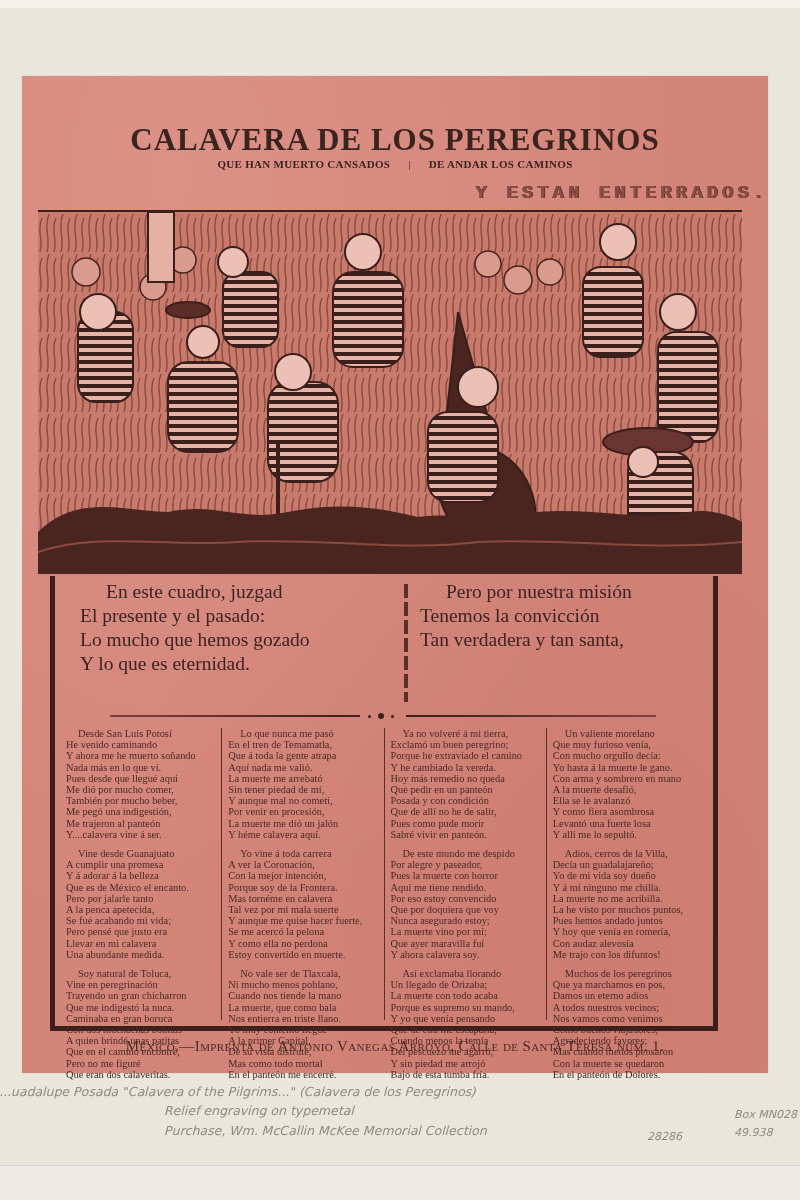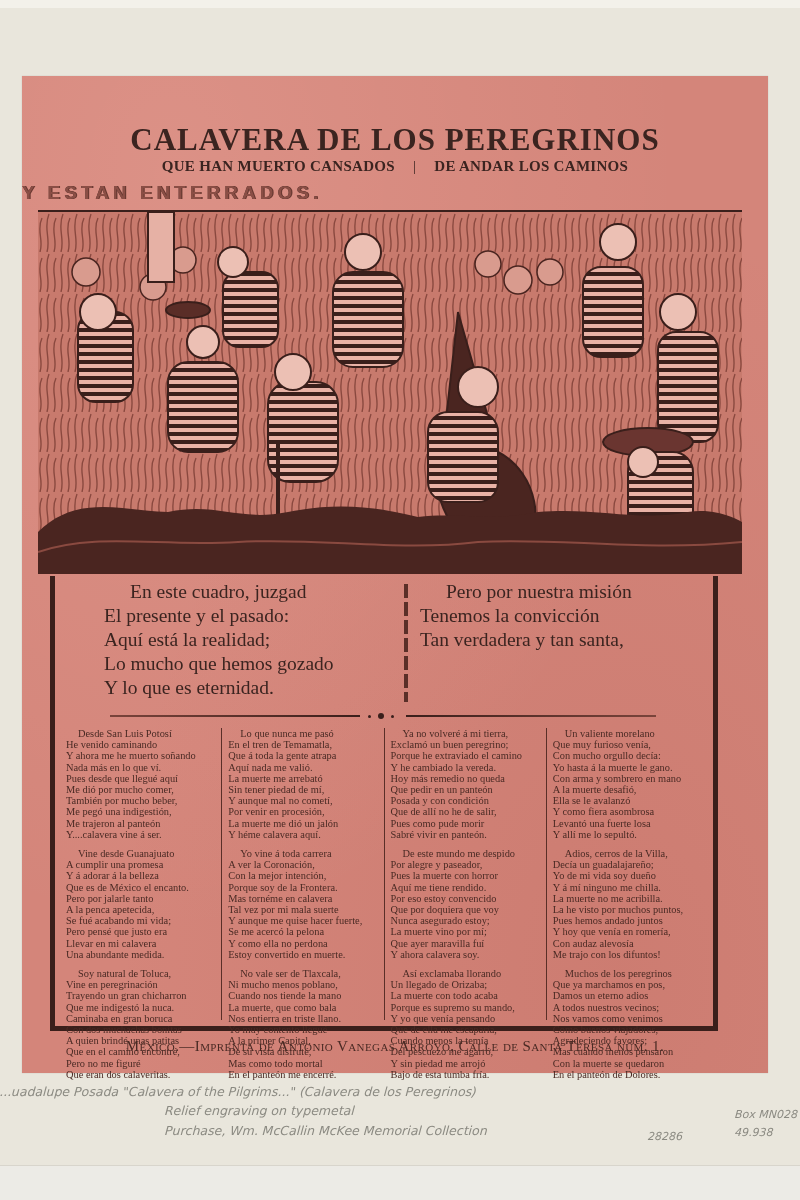--- a/index.html
+++ b/index.html
@@ -18,45 +18,45 @@
       radial-gradient(ellipse at 80% 90%, rgba(150,60,50,0.12), transparent 60%);
     box-shadow:0 0 1px rgba(0,0,0,0.2);
   }
   .title-main {
     position:absolute; left:0; width:746px; top:46px; text-align:center;
     font-size:31px; letter-spacing:1px; color:#3b2420; font-weight:bold;
     transform:scaleY(1.0);
   }
   .subtitle {
     position:absolute; top:82px; left:0; width:746px; display:flex; justify-content:center; gap:18px;
-    font-size:15px; font-weight:bold; color:#3b2420; letter-spacing:0.3px;
+    font-size:11px; font-weight:bold; color:#3b2420; letter-spacing:0.3px;
   }
   .subtitle .sep { font-weight:normal; }
   .subtitle3 {
-    position:absolute; top:106px; left:0; width:746px; text-align:left;
+    position:absolute; top:106px; left:0; width:746px; text-align:right;
     font-size:19px; font-weight:bold; color:#8a4e45; letter-spacing:4px;
     text-shadow:0 0 0 #3b2420, 1px 0 0 #6e3b33;
-    font-family:Liberation Sans, sans-serif;
+    font-family:Liberation Mono, monospace;
   }
   .engraving {
     position:absolute; left:16px; top:134px; width:704px; height:362px;
     background:#c06e62; overflow:hidden; border-top:2px solid #3a1f1b;
   }
   .engraving svg { width:100%; height:100%; display:block; }
   .verse-box {
     position:absolute; left:28px; top:500px; width:668px; height:455px;
   }
   .bar-left { position:absolute; left:0; top:0; width:5px; height:455px; background:#3a1f1b; }
   .bar-right { position:absolute; right:0; top:0; width:5px; height:455px; background:#3a1f1b; }
   .bar-bottom { position:absolute; left:0; bottom:0; width:668px; height:5px; background:#3a1f1b; }
   .stanza {
     position:absolute; top:4px; font-size:19.5px; line-height:24px; color:#3b2420;
   }
   .stanza .line:first-child { padding-left:26px; }
-  .stanza-left { left:30px;margin-left:24px; }
+  .stanza-left { left:30px; }
   .stanza-right { left:370px; }
   .center-rule {
     position:absolute; left:354px; top:8px; width:4px; height:118px;
     background-image:repeating-linear-gradient(to bottom,#5a2f28 0 14px, transparent 14px 18px);
   }
   .divider {
     position:absolute; left:60px; top:137px; width:546px; height:6px;
   }
   .divider .l1 { position:absolute; left:0; top:2px; width:250px; height:2px; background:linear-gradient(to right,#7a443b,#3a1f1b); }
   .divider .r1 { position:absolute; right:0; top:2px; width:250px; height:2px; background:linear-gradient(to left,#7a443b,#3a1f1b); }
@@ -152,21 +152,20 @@
   </div>
 
   <div class="verse-box">
     <div class="bar-left"></div>
     <div class="bar-right"></div>
     <div class="bar-bottom"></div>
 
     <div class="stanza stanza-left">
       <div class="line">En este cuadro, juzgad</div>
       <div class="line">El presente y el pasado:</div>
-      <div class="line">Aquí está la realidad;</div>
       <div class="line">Lo mucho que hemos gozado</div>
       <div class="line">Y lo que es eternidad.</div>
     </div>
     <div class="center-rule"></div>
     <div class="stanza stanza-right">
       <div class="line">Pero por nuestra misión</div>
       <div class="line">Tenemos la convicción</div>
       <div class="line">Tan verdadera y tan santa,</div>
     </div>
 

